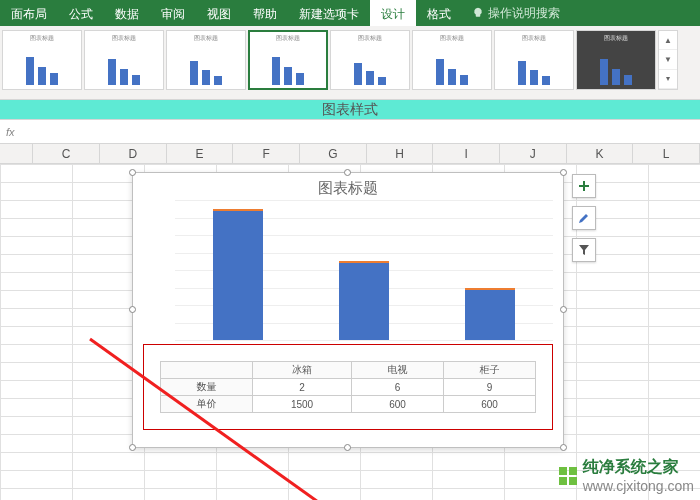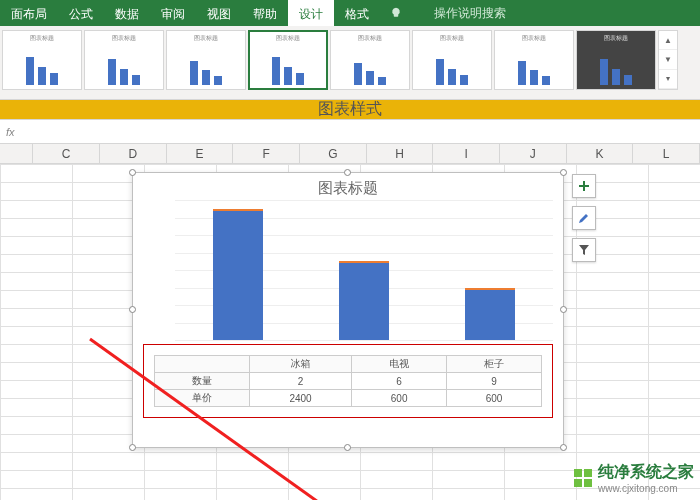--- a/index.html
+++ b/index.html
@@ -3,35 +3,35 @@
 <meta charset="utf-8">
 <style>
   * { box-sizing: border-box; margin: 0; padding: 0; }
   body { font-family: "Microsoft YaHei", Arial, sans-serif; font-size: 12px; background: #fff; overflow: hidden; width: 700px; height: 500px; position: relative; }
   
   
   .ribbon-tabs { height: 26px; background: #2a7d3e; display: flex; align-items: stretch; color: #fff; font-size: 12px; }
   .ribbon-tab { padding: 1px 11px; line-height: 26px; cursor: pointer; }
   .ribbon-tab.active-design { background: #fff; color: #2a7d3e; }
   .ribbon-tab.active-format { color: #fff; }
-  .tell-me { display: flex; align-items: center; padding: 0 10px; color: #d0e8d6; gap: 28px; }
+  .tell-me { display: flex; align-items: center; padding: 0 10px; color: #d0e8d6; }
   .tell-me svg { margin-right: 4px; }
   
   
   .styles-panel { height: 74px; background: #f3f2f1; border-bottom: 1px solid #d6d6d6; display: flex; align-items: flex-start; padding: 4px 2px 0 2px; gap: 2px; position: relative; }
   .style-thumb { width: 80px; height: 60px; background: #fff; border: 1px solid #d6d6d6; display: flex; flex-direction: column; align-items: center; justify-content: flex-end; padding: 2px 4px 4px 4px; cursor: pointer; position: relative; }
   .style-thumb.selected { border: 1px solid #2a7d3e; box-shadow: inset 0 0 0 1px #2a7d3e; }
   .style-thumb .th-title { font-size: 6px; color: #888; position: absolute; top: 3px; }
   .style-thumb .bars { display: flex; gap: 4px; align-items: flex-end; height: 32px; }
   .style-thumb .bars span { width: 8px; background: #4472c4; }
   .style-thumb.dark { background: #444; }
   .style-thumb.dark .th-title { color: #ddd; }
   .styles-expand { width: 20px; height: 60px; background: #fff; border: 1px solid #d6d6d6; display: flex; flex-direction: column; justify-content: center; align-items: center; }
   .styles-expand div { height: 20px; width: 100%; display:flex; align-items:center; justify-content:center; border-bottom:1px solid #eee; font-size:8px; color:#666;}
-  .panel-label-wrap { height: 20px; background:#eab308; border-bottom:1px solid #d6d6d6; text-align:center; font-size:16px; color:#555; line-height:18px;}
+  .panel-label-wrap { height: 20px; background:#5eead4; border-bottom:1px solid #d6d6d6; text-align:center; font-size:14px; color:#555; line-height:18px;}
   
   
   .formula-bar { height: 24px; border-bottom: 1px solid #d6d6d6; display: flex; align-items: center; padding-left: 6px; color: #888; font-style: italic; font-size: 11px;}
   
   
   .sheet { position: relative; }
   .col-headers { display: flex; height: 20px; background: #f3f2f1; border-bottom: 1px solid #d6d6d6; }
   .col-h { width: 72px; text-align: center; line-height: 20px; border-right: 1px solid #d6d6d6; font-size: 12px; color: #555; }
   .grid-body { position: relative; height: 336px; background-image: linear-gradient(#e0e0e0 1px, transparent 1px), linear-gradient(90deg, #e0e0e0 1px, transparent 1px); background-size: 72px 18px; }
   
@@ -42,51 +42,52 @@
   .h-tm{top:-4px;left:calc(50% - 4px)}.h-bm{bottom:-4px;left:calc(50% - 4px)}
   .h-ml{left:-4px;top:calc(50% - 4px)}.h-mr{right:-4px;top:calc(50% - 4px)}
   
   .chart-title { text-align: center; font-size: 15px; color: #666; padding: 6px 0 2px 0; }
   .plot-area { height: 140px; margin: 0 10px 0 42px; position: relative; }
   .y-axis { position: absolute; left: -36px; top: 0; bottom: 0; width: 32px; display:flex; flex-direction:column; justify-content:space-between; font-size:9px; color:#666; text-align:right;}
   .gridline { position:absolute; left:0; right:0; border-top:1px solid #eee; }
   .bars-wrap { position:absolute; left:0; right:0; bottom:0; top:0; display:flex; justify-content:space-around; align-items:flex-end; }
   .bar { width: 50px; background:#4472c4; border-top:2px solid #ed7d31; position:relative;}
   
-  .data-table-area { margin: 4px 10px 0 10px; border:1px solid #c00; padding:10px;}
+  .data-table-area { margin: 4px 10px 0 10px; border:1px solid #c00; padding:16px;}
   .dt { width:100%; border-collapse:collapse; font-size:10px; color:#555;}
   .dt td, .dt th { border:1px solid #ccc; text-align:center; padding:1px 4px; font-weight:normal;}
   .dt th { background:#fafafa;}
   .legend { text-align:center; font-size:10px; color:#555; padding:4px 0;}
   .legend .sw { display:inline-block; width:8px; height:8px; margin:0 3px 0 8px; vertical-align:middle;}
   .sw.blue{background:#4472c4}.sw.orng{background:#ed7d31}
   
   
   .side-btns { position:absolute; left: 572px; top: 10px; display:flex; flex-direction:column; gap:8px;}
   .side-btn { width:24px; height:24px; border:1px solid #bbb; background:#fff; display:flex; align-items:center; justify-content:center; box-shadow:0 1px 2px rgba(0,0,0,0.15); cursor:pointer;}
   
   
   .arrow-svg { position:absolute; left:80px; top:165px; pointer-events:none;}
   
   
   .watermark { position:absolute; right:6px; bottom:6px; display:flex; align-items:center; font-size:16px; color:#2a7d3e; font-weight:bold;margin-left:48px;}
   .wm-logo { display:grid; grid-template-columns:8px 8px; grid-template-rows:8px 8px; gap:2px; margin-right:6px;}
   .wm-logo span{background:#6ec040;}
-  .wm-sub { font-size:10px; color:#888; display:block; font-weight:normal;}
+  .wm-sub { font-size:14px; color:#888; display:block; font-weight:normal;}
 </style>
 </head>
 <body>
 
 <div class="ribbon-tabs">
   <div class="ribbon-tab">面布局</div>
   <div class="ribbon-tab">公式</div>
   <div class="ribbon-tab">数据</div>
   <div class="ribbon-tab">审阅</div>
   <div class="ribbon-tab">视图</div>
   <div class="ribbon-tab">帮助</div>
+  <div class="ribbon-tab">新建选项卡</div>
   <div class="ribbon-tab active-design">设计</div>
   <div class="ribbon-tab active-format">格式</div>
   <div class="tell-me">
     <svg width="12" height="12" viewBox="0 0 16 16">
         <path fill="#d0e8d6" d="M8 1a5 5 0 00-3 9v2a1 1 0 001 1h4a1 1 0 001-1v-2a5 5 0 00-3-9z"></path>
       </svg>
     <span>操作说明搜索</span>
   </div>
 </div>
 
@@ -221,21 +222,21 @@
             <th>柜子</th>
           </tr>
           <tr>
             <th>数量</th>
             <td>2</td>
             <td>6</td>
             <td>9</td>
           </tr>
           <tr>
             <th>单价</th>
-            <td>2400</td>
+            <td>1500</td>
             <td>600</td>
             <td>600</td>
           </tr>
         </tbody>
           </table>
       </div>
     </div>
 
     <div class="side-btns">
       <div class="side-btn">

